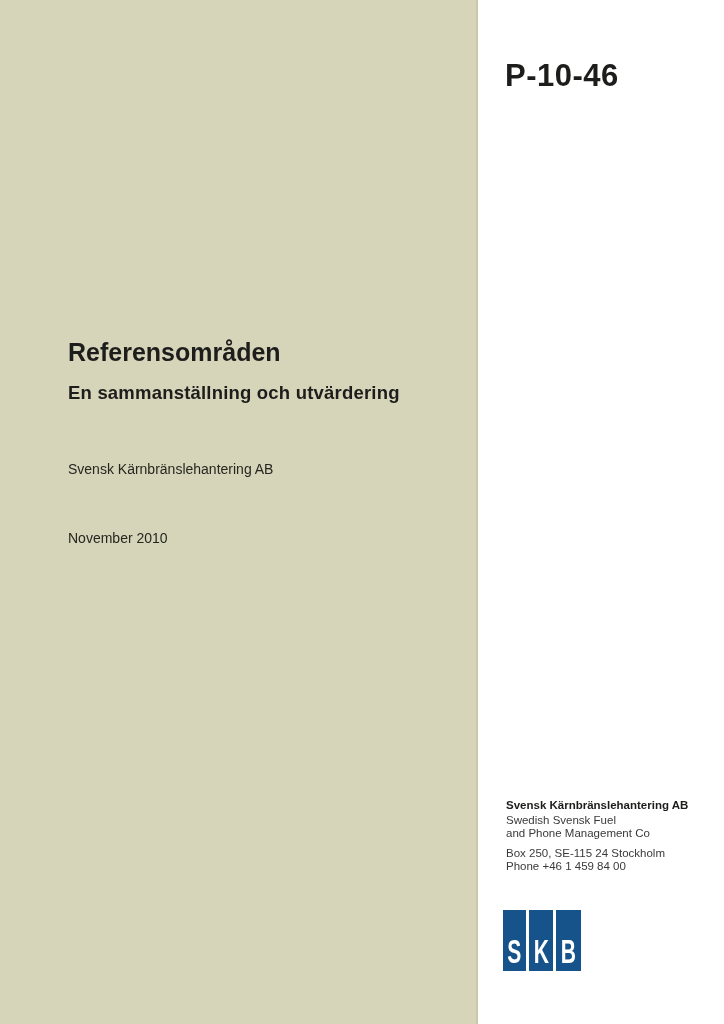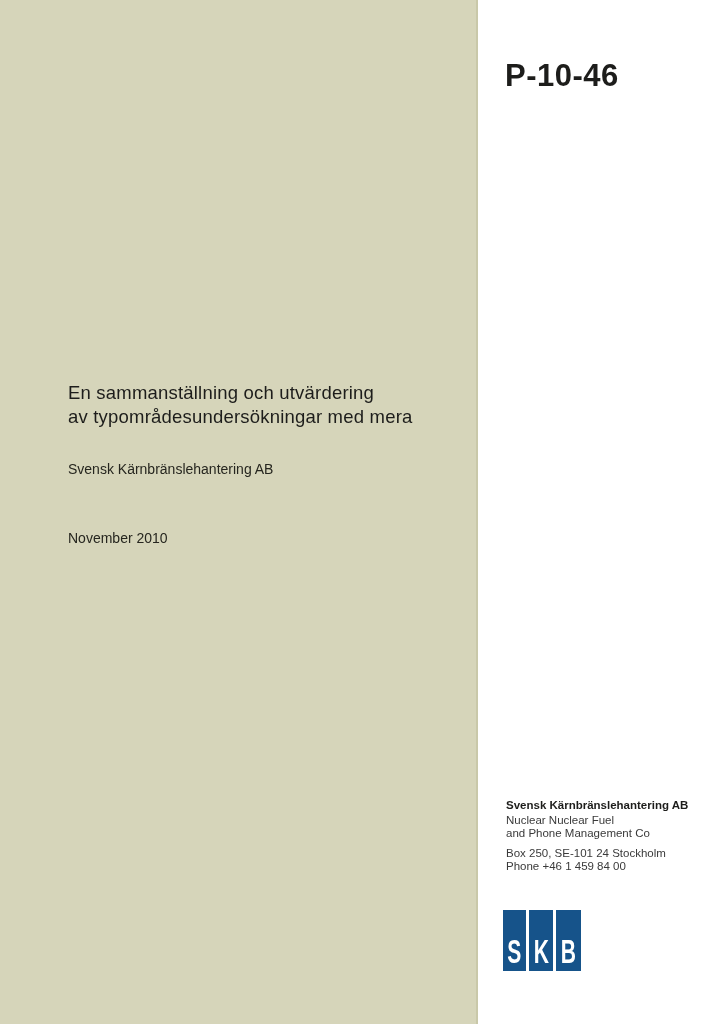--- a/index.html
+++ b/index.html
@@ -46,21 +46,21 @@
     font-weight: bold;
     color: #1d1d1b;
     line-height: 1.15;
     margin: 0;
   }
   .subtitle {
     position: absolute;
     left: 68px;
     top: 381px;
     font-size: 18.5px;
-    font-weight: normal;
+    font-weight: bold;
     color: #1d1d1b;
     line-height: 24px;
     letter-spacing: 0.2px;
     margin: 0;
   }
   .organization {
     position: absolute;
     left: 68px;
     top: 461px;
     font-size: 14px;
@@ -121,36 +121,36 @@
 </style>
 </head>
 <body>
 
 <div class="page">
 
   <div class="beige-panel"></div>
 
   <div class="report-number">P-10-46</div>
 
+  <h1 class="title">Referensområden</h1>
 
   <h2 class="subtitle">
     <span>En sammanställning och utvärdering</span><br>
-    <span>av typområdesundersökningar med mera</span>
   </h2>
 
   <div class="organization">Svensk Kärnbränslehantering AB</div>
 
   <div class="date">November 2010</div>
 
   <div class="footer-block">
     <div class="company-name">Svensk Kärnbränslehantering AB</div>
-    <div>Nuclear Nuclear Fuel</div>
+    <div>Swedish Svensk Fuel</div>
     <div>and Phone Management Co</div>
     <div class="address-group">
-      <div>Box 250, SE-101 24 Stockholm</div>
+      <div>Box 250, SE-115 24 Stockholm</div>
       <div>Phone +46 1 459 84 00</div>
     </div>
   </div>
 
   <div class="skb-logo">
     <div class="skb-bar">
       <span class="skb-letter">S</span>
     </div>
     <div class="skb-bar">
       <span class="skb-letter">K</span>

